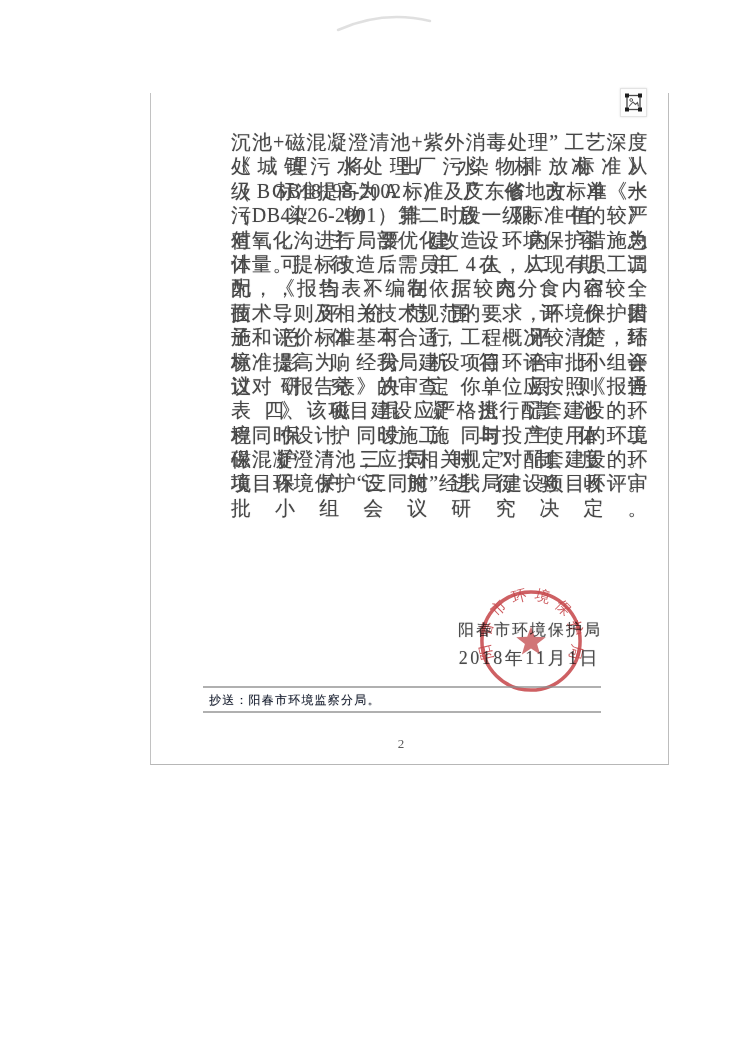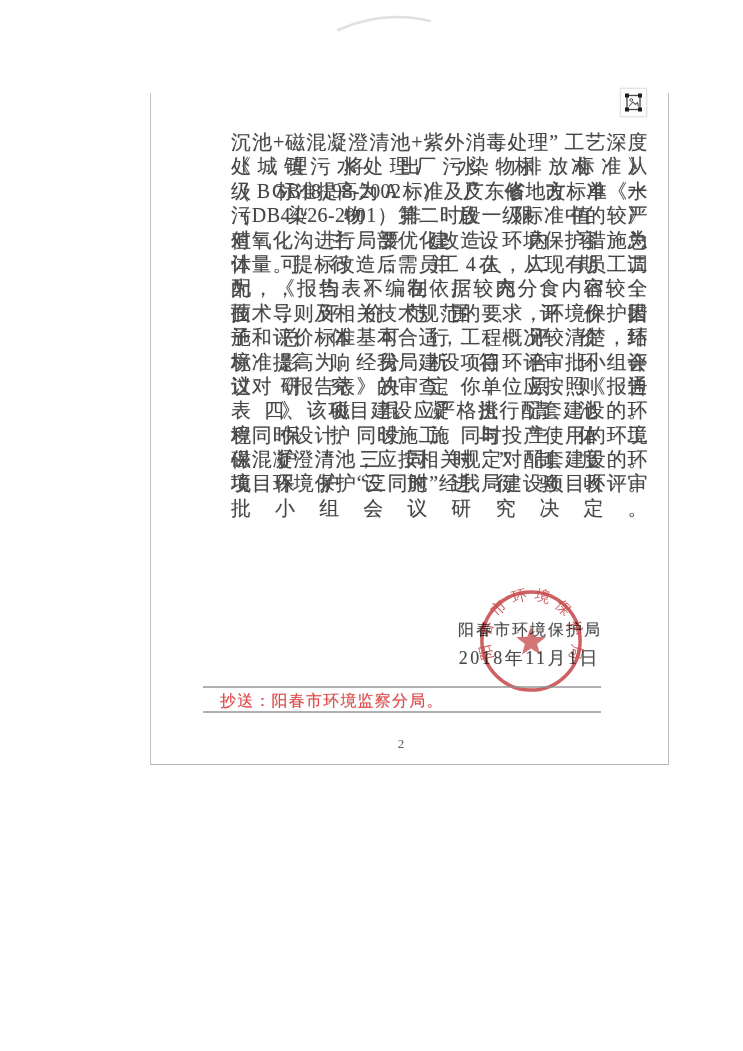--- a/index.html
+++ b/index.html
@@ -44,22 +44,22 @@
     position:absolute;left:469px;top:579px;width:124px;height:124px;
     mix-blend-mode:multiply;opacity:.92;filter:blur(.25px);
   }
   
   .footer-rule{
     position:absolute;left:203px;width:398px;height:2px;background:#8f8f8f;opacity:.7;
   }
   .rule-top{top:686px;}
   .rule-bottom{top:711px;}
   .cc-line{
-    position:absolute;left:220px;top:690px;width:396px;height:21px;line-height:21px;
-    font-size:16px;letter-spacing:1.2px;color:#ef4444;
+    position:absolute;left:209px;top:690px;width:396px;height:21px;line-height:21px;
+    font-size:12px;letter-spacing:1.2px;color:#0f172a;
     text-shadow:0 0 1px rgba(90,90,90,.4);filter:blur(.2px);
   }
   .page-number{
     position:absolute;left:381px;top:736px;width:40px;text-align:center;
     font-size:13px;color:#5a5a5a;
   }
   
   .img-placeholder{
     position:absolute;left:620px;top:88px;width:25px;height:27px;
     background:#fdfdfd;border:1px solid #e3e3e3;box-shadow:0 0 2px rgba(0,0,0,.12);

